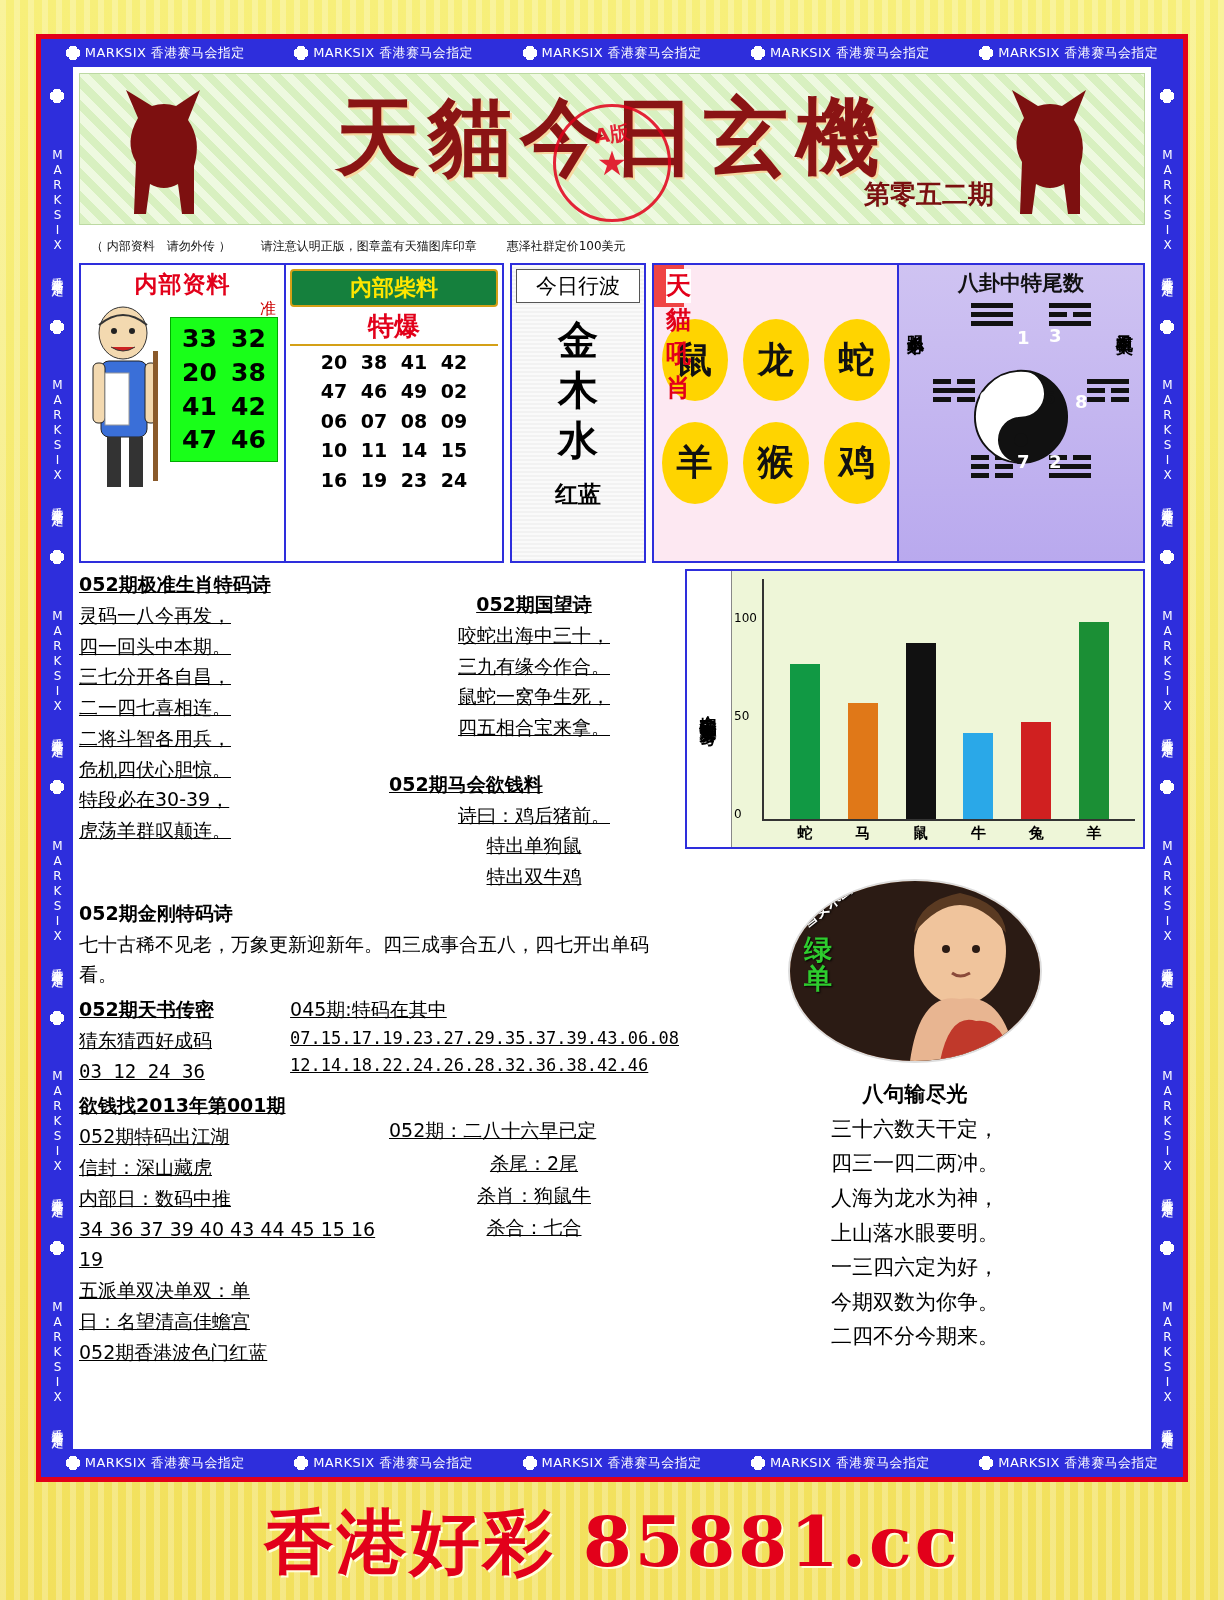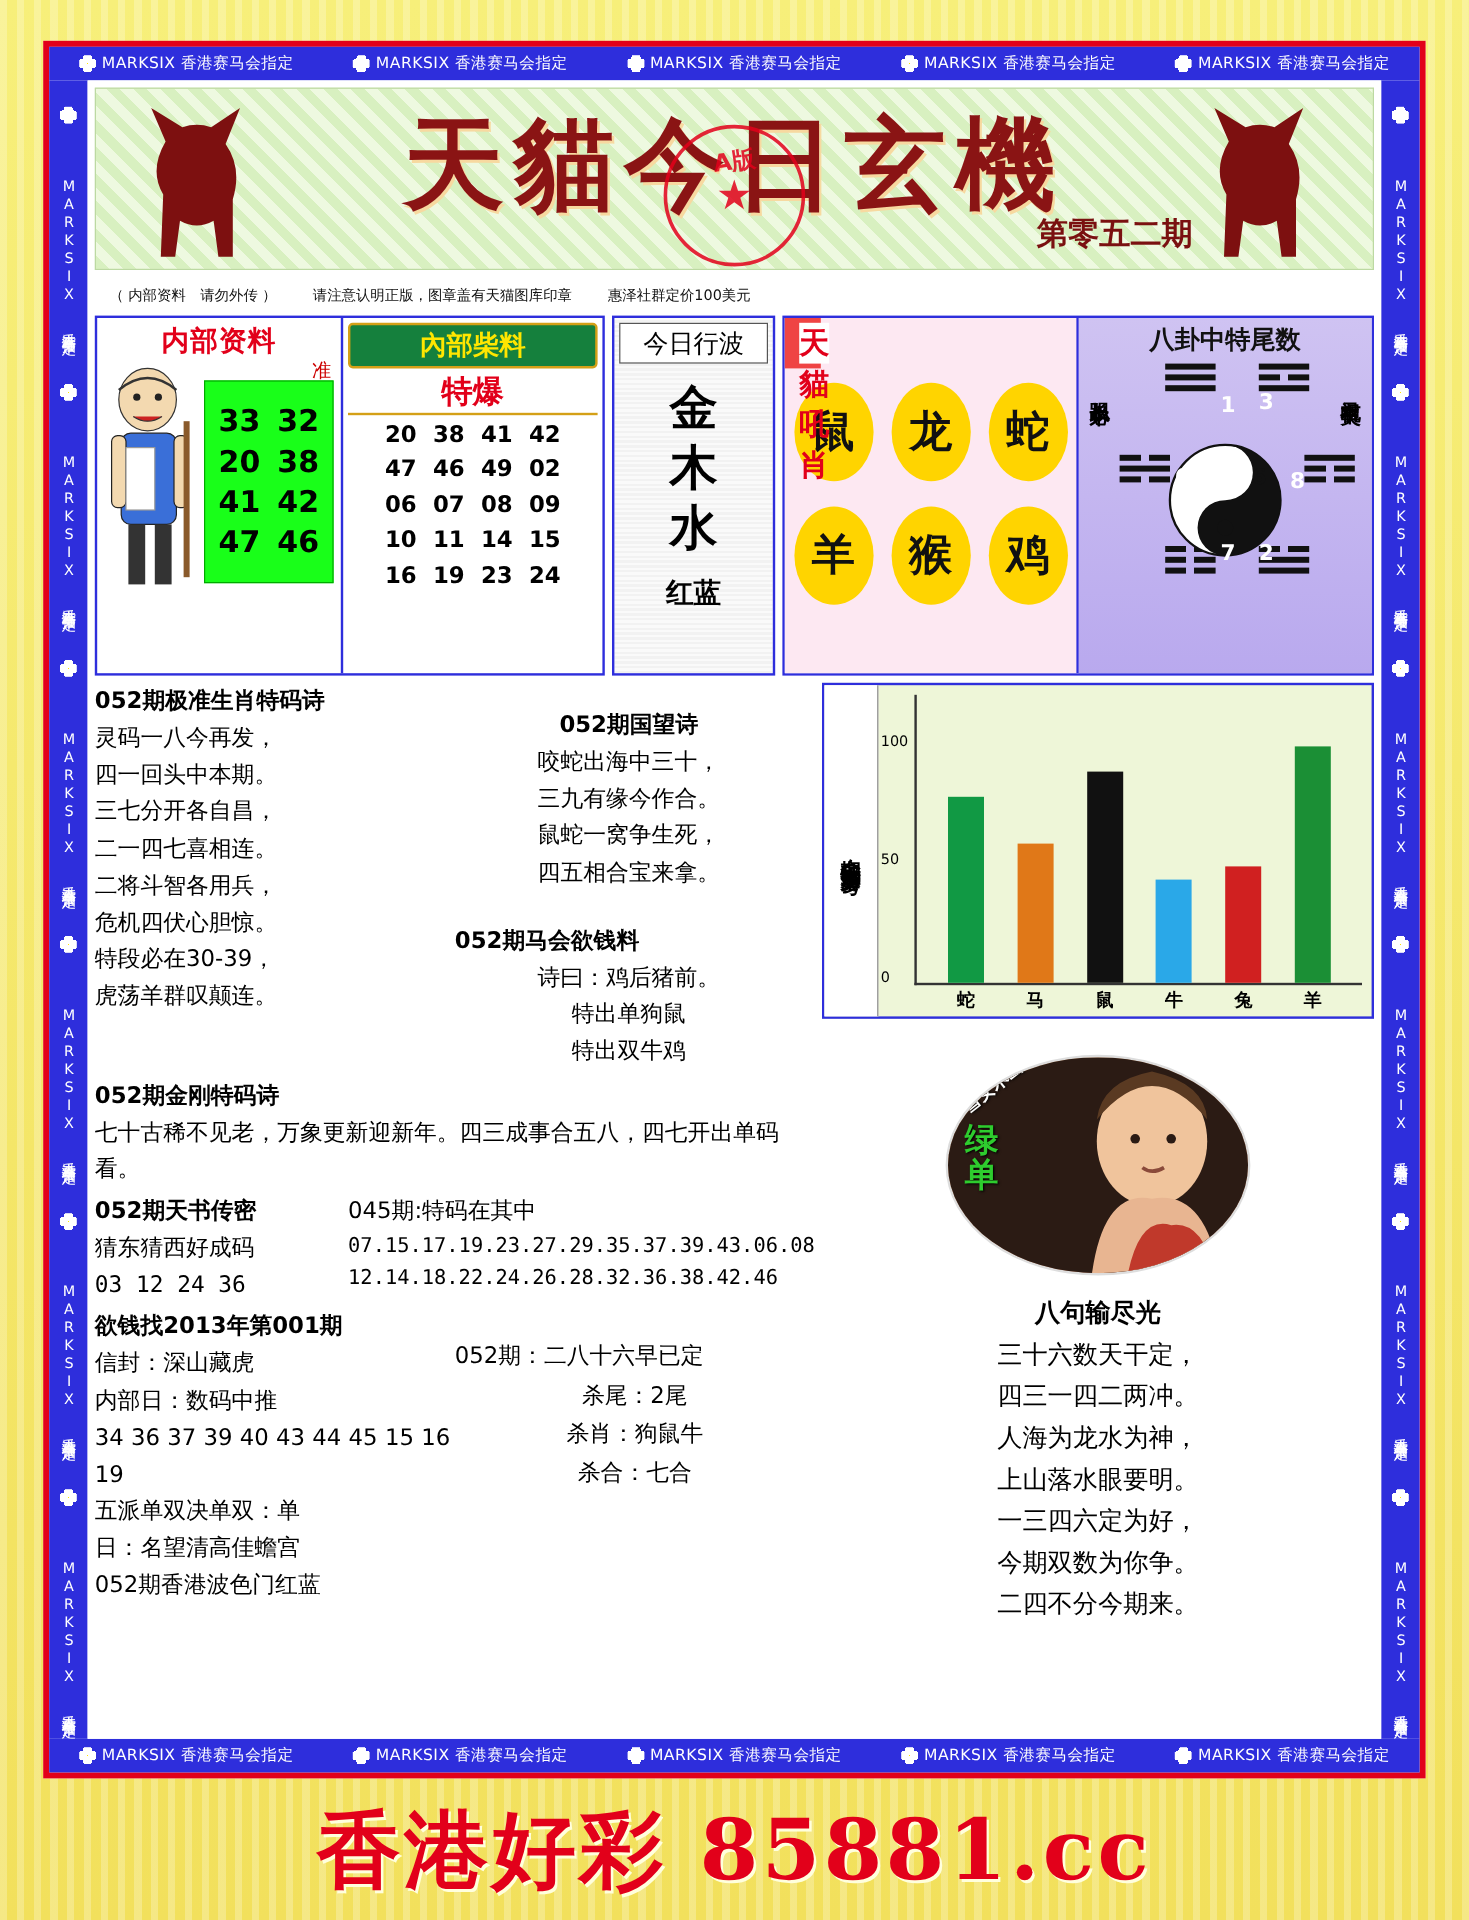--- a/index.html
+++ b/index.html
@@ -103,21 +103,21 @@
   .p1 .left{width:205px;border-right:2px solid #2e2edc;position:relative;padding:4px;box-sizing:border-box;}
   .p1 .right{flex:1;padding:4px;box-sizing:border-box;}
   .headline-red{
     text-align:center;font-weight:bold;font-size:23px;color:#e2001a;
     font-family:"DejaVu Serif",serif;letter-spacing:1px;
   }
   .zhun{position:absolute;right:8px;top:34px;color:#c00;font-size:16px;}
   .oldman{position:absolute;left:2px;top:38px;width:86px;height:190px;}
   .greenbox{
     position:absolute;right:6px;top:52px;width:108px;
-    background:#19ff19;border:1px solid #0a0;padding:16px 4px;
+    background:#19ff19;border:1px solid #0a0;padding:4px 4px;
     box-sizing:border-box;
   }
   .greenbox div{
     display:flex;justify-content:space-around;font-weight:bold;
     font-size:25px;color:#000;font-family:"DejaVu Sans",sans-serif;line-height:1.35;
   }
   .ribbon{
     background:#15803d;border:2px solid #d4a017;border-radius:4px;
     color:#ffe600;font-weight:bold;text-align:center;font-size:22px;
     padding:2px 0;font-family:"DejaVu Serif",serif;
@@ -171,21 +171,21 @@
   .bnum{position:absolute;font-size:18px;font-weight:bold;color:#fff;}
   .tri{position:absolute;width:42px;}
   .tri i{display:block;height:5px;background:#111;margin:4px 0;}
   .tri i.br{background:linear-gradient(90deg,#111 0 42%,transparent 42% 58%,#111 58% 100%);}
   
   .body{display:flex;margin:6px;gap:6px;}
   .col-left{width:600px;font-size:19px;line-height:1.62;}
   .col-right{flex:1;}
   .hdr{font-weight:bold;font-size:19px;}
   .poem-center{text-align:center;font-size:19px;line-height:1.62;}
-  .two{display:flex;}
+  .two{display:flex;gap:10px;text-decoration:underline;}
   .chartbox{
     border:2px solid #2e2edc;background:#eef6d8;height:280px;display:flex;
     box-sizing:border-box;
   }
   .chart-title{
     width:44px;writing-mode:vertical-rl;text-orientation:upright;
     font-size:17px;font-weight:bold;border-right:1px solid #888;
     display:flex;align-items:center;justify-content:center;letter-spacing:2px;
     background:#fff;
   }
@@ -517,20 +517,21 @@
               <div>045期:特码在其中</div>
               <div class="mono" style="font-size:17px">07.15.17.19.23.27.29.35.37.39.43.06.08</div>
               <div class="mono" style="font-size:17px">12.14.18.22.24.26.28.32.36.38.42.46</div>
             </div>
           </div>
 
           <div class="two" style="margin-top:4px">
             <div style="width:300px">
               <div class="hdr">欲钱找2013年第001期</div>
               <div id="section4">
+                  <div>052期特码出江湖</div>
                   <div>信封：深山藏虎</div>
                   <div>内部日：数码中推</div>
                   <div>34 36 37 39 40 43 44 45 15 16 19</div>
                   <div>五派单双决单双：单</div>
                   <div>日：名望清高佳蟾宫</div>
                   <div>052期香港波色门红蓝</div>
                 </div>
             </div>
             <div style="flex:1" class="kill">
               <div style="margin-top:24px">052期：二八十六早已定</div>

